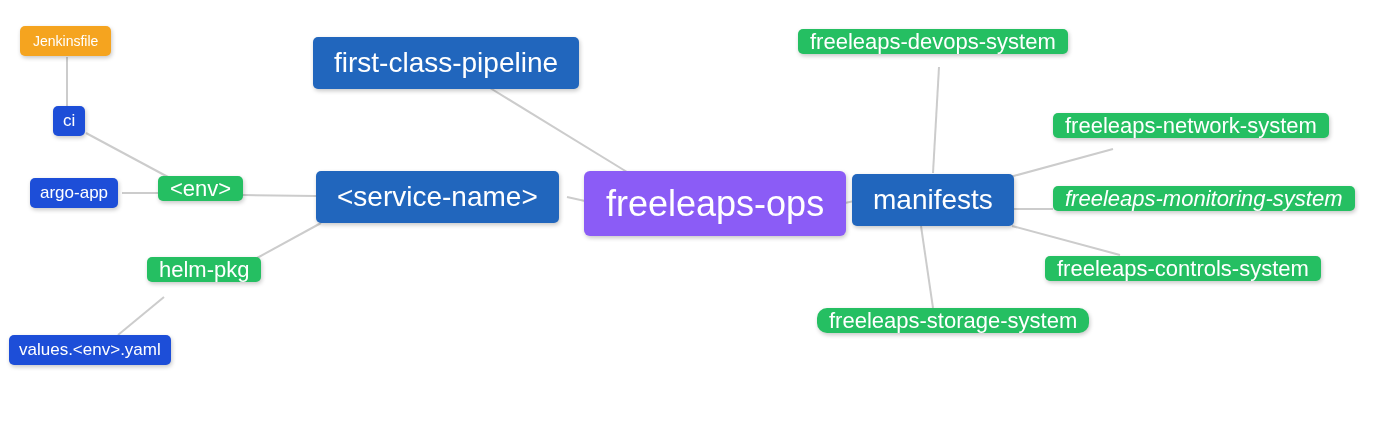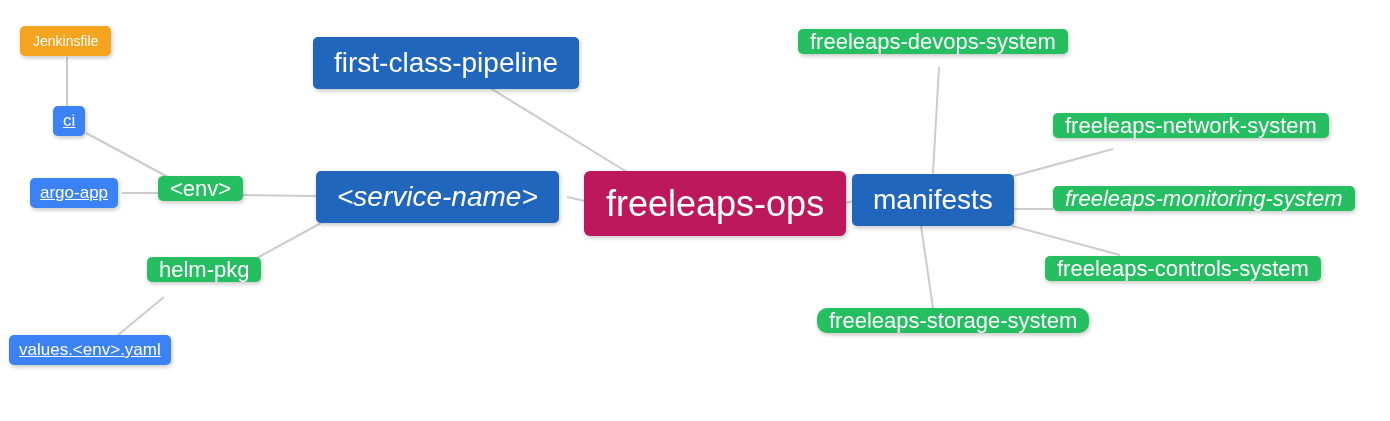--- a/index.html
+++ b/index.html
@@ -35,34 +35,34 @@
     cursor: default;
     line-height: 1.15;
   }
   
   .root  { font-size: 36px; padding: 12px 22px; border-radius: 6px; }
   .lvl1  { font-size: 28px; padding: 10px 21px; }
   .lvl2  { font-size: 22px; padding: 0 12px;  }
   .lvl3  { font-size: 17px; padding: 5px 10px;  }
   .lvl4  { font-size: 14px; padding: 7px 13px;  }
   
-  .dark   { background: #be185d; }
+  .dark   { background: #8b5cf6; }
   .blue   { background: #2166bd; }
   .green  { background: #25bf62; }
-  .red    { background: #3b82f6; text-decoration: underline; }
+  .red    { background: #1d4ed8; }
   .orange { background: #f5a41f; }
   
   #n-jenkinsfile { left: 20px;   top: 26px;  }
   #n-ci          { left: 53px;   top: 106px; }
   #n-argo        { left: 30px;   top: 178px; }
   #n-env         { left: 158px;  top: 176px; }
   #n-helm        { left: 147px;  top: 257px; }
   #n-values      { left: 9px;    top: 335px; }
   #n-pipeline    { left: 313px;  top: 37px;  }
-  #n-service     { left: 316px;  top: 171px; font-style: italic; }
+  #n-service     { left: 316px;  top: 171px; }
   #n-root        { left: 584px;  top: 171px; }
   #n-manifests   { left: 852px;  top: 174px; }
   #n-devops      { left: 798px;  top: 29px;  }
   #n-network     { left: 1053px; top: 113px; }
   #n-monitoring  { left: 1053px; top: 186px; font-style: italic; }
   #n-controls    { left: 1045px; top: 256px; }
   #n-storage     { left: 817px;  top: 308px; border-radius: 10px; }
 </style>
 </head>
 <body>

